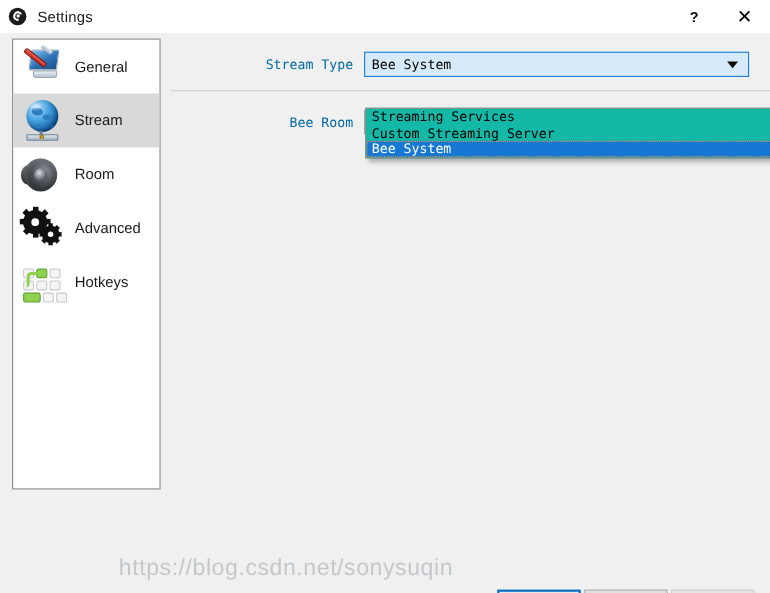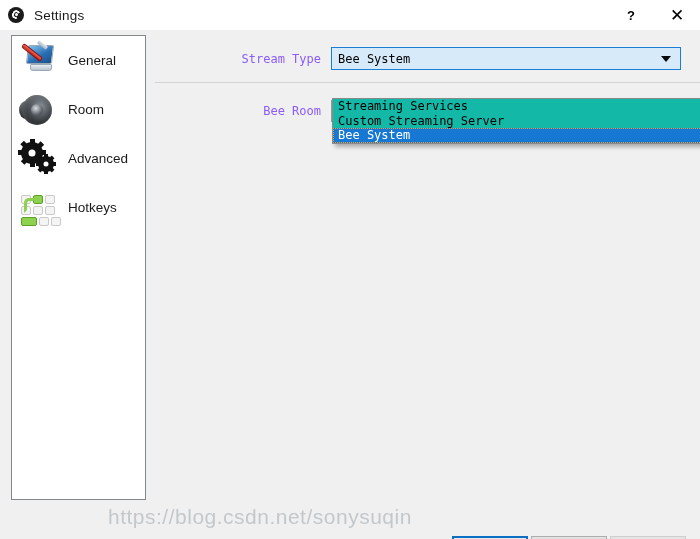--- a/index.html
+++ b/index.html
@@ -79,21 +79,21 @@
     position: absolute;
     left: 0; top: 30px;
     width: 700px; height: 509px;
     background: #f0f0f0;
   }
 
   
   .sidebar {
     position: absolute;
     left: 11px; top: 5px;
-    width: 135px; height: 465px;
+    width: 135px; height: 410px;
     background: #ffffff;
     border: 1px solid #828790;
     box-sizing: border-box;
     overflow: hidden;
   }
   .nav-item {
     height: 49px;
     display: flex;
     align-items: center;
     padding-left: 6px;
@@ -324,21 +324,21 @@
   }
   .row-stream { left: 0; top: 17px; }
   .row-room   { left: 0; top: 70px; }
 
   .field-label {
     width: 176px;
     text-align: right;
     padding-right: 10px;
     font-family: "DejaVu Sans Mono", monospace;
     font-size: 12px;
-    color: #8b5cf6;
+    color: #0369a1;
     box-sizing: border-box;
   }
 
   .combo {
     position: relative;
     width: 350px; height: 23px;
     background: #d7eaf9;
     border: 1px solid #1a7fd4;
     box-sizing: border-box;
     display: flex;
@@ -473,20 +473,29 @@
     <div class="nav-item">
       <div class="nav-icon ic-general">
         <div class="scr"></div>
           <div class="base"></div>
         <div class="drvtip"></div>
           <div class="drv"></div>
       </div>
       <div class="nav-label">General</div>
     </div>
 
+    <div class="nav-item selected">
+      <div class="nav-icon ic-stream">
+        <div class="globe"></div>
+          <div class="stand"></div>
+          <div class="bar"></div>
+          <div class="led"></div>
+      </div>
+      <div class="nav-label">Stream</div>
+    </div>
 
 
     <div class="nav-item">
       <div class="nav-icon ic-audio">
         <div class="rim"></div>
           <div class="cone"></div>
       </div>
       <div class="nav-label">Room</div>
     </div>
 

